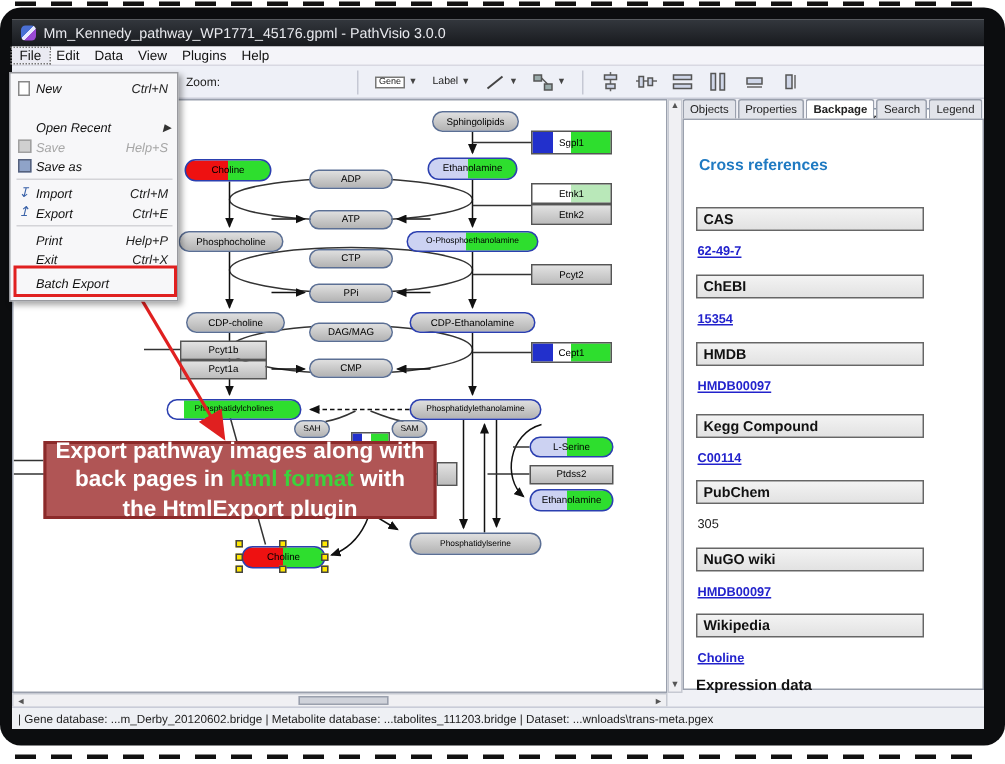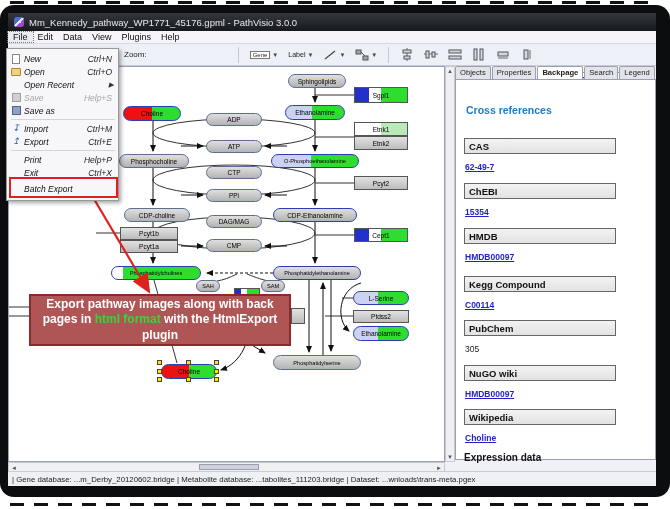--- a/index.html
+++ b/index.html
@@ -75,21 +75,21 @@
   .split-wlg { background:linear-gradient(90deg,#ffffff 0 50%,#b9e8b9 50% 100%); }
   .split-pc { background:linear-gradient(90deg,#ffffff 0 12%,#2ede2e 12% 100%); }
   .tinytxt { font-size:5.6px; }
   .handle { position:absolute; width:5px; height:5px; background:#ffe800; border:1px solid #444; z-index:4; }
 
   .svglayer { position:absolute; left:0; top:0; z-index:1; }
 
   
   .callout { position:absolute; left:20px; top:227px; width:262px; height:52px; background:#b05555;
              border:2px solid #8b2a2a; z-index:5; display:flex; align-items:center; justify-content:center;
-             text-align:center; color:#fff; font-weight:bold; font-size:12px; line-height:1.28; padding:2px 6px; }
+             text-align:center; color:#fff; font-weight:bold; font-size:15px; line-height:1.28; padding:2px 6px; }
   .callout .hl { color:#3cd23c; }
 
   
   .filemenu { position:absolute; left:6px; top:48px; width:113px; height:153px; background:#f7f7f9;
               border:1px solid #98999e; box-shadow:2px 2px 4px rgba(0,0,0,.35); z-index:50; font-size:8.5px; color:#111;font-style:italic; }
   .mi { position:absolute; left:1px; width:110px; height:13px; display:flex; align-items:center; }
   .mi .icz { width:16px; display:flex; align-items:center; justify-content:center; }
   .mi .lab { flex:0 0 auto; }
   .mi .sc { margin-left:auto; padding-right:6px; color:#222; }
   .mi.disabled, .mi.disabled .sc { color:#a6a6a6; }
@@ -413,27 +413,20 @@
   </div>
 
   <div class="filemenu">
     <div class="mi" style="top:3px">
       <span class="icz">
           <span class="ic-page"></span>
         </span>
       <span class="lab">New</span>
         <span class="sc">Ctrl+N</span>
     </div>
-    <div class="mi" style="top:16px">
-      <span class="icz">
-          <span class="ic-folder"></span>
-        </span>
-      <span class="lab">Open</span>
-        <span class="sc">Ctrl+O</span>
-    </div>
     <div class="mi" style="top:29px">
       <span class="icz"></span>
       <span class="lab">Open Recent</span>
         <span class="sub">▶</span>
     </div>
     <div class="mi disabled" style="top:42px">
       <span class="icz">
           <span class="ic-disk gray"></span>
         </span>
       <span class="lab">Save</span>

